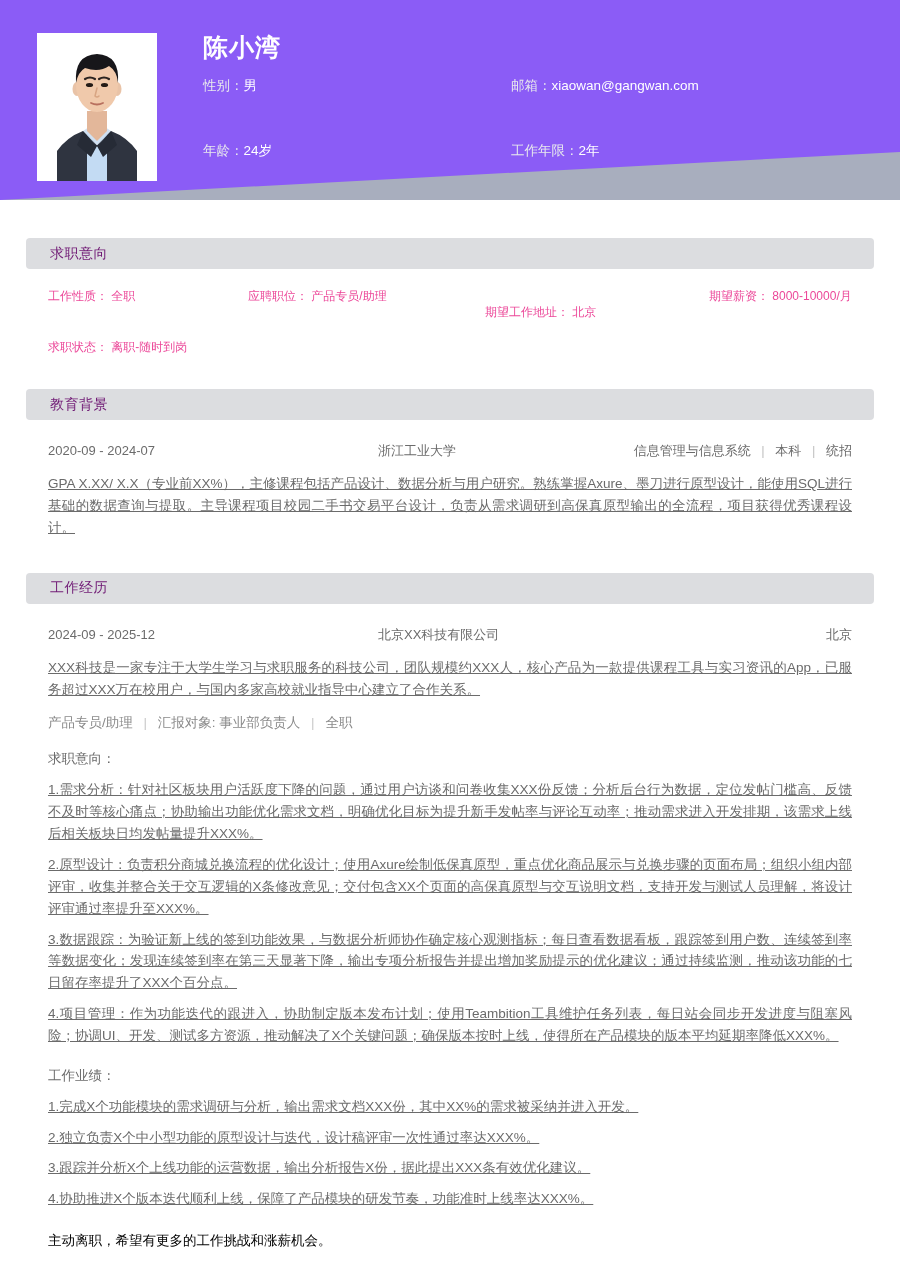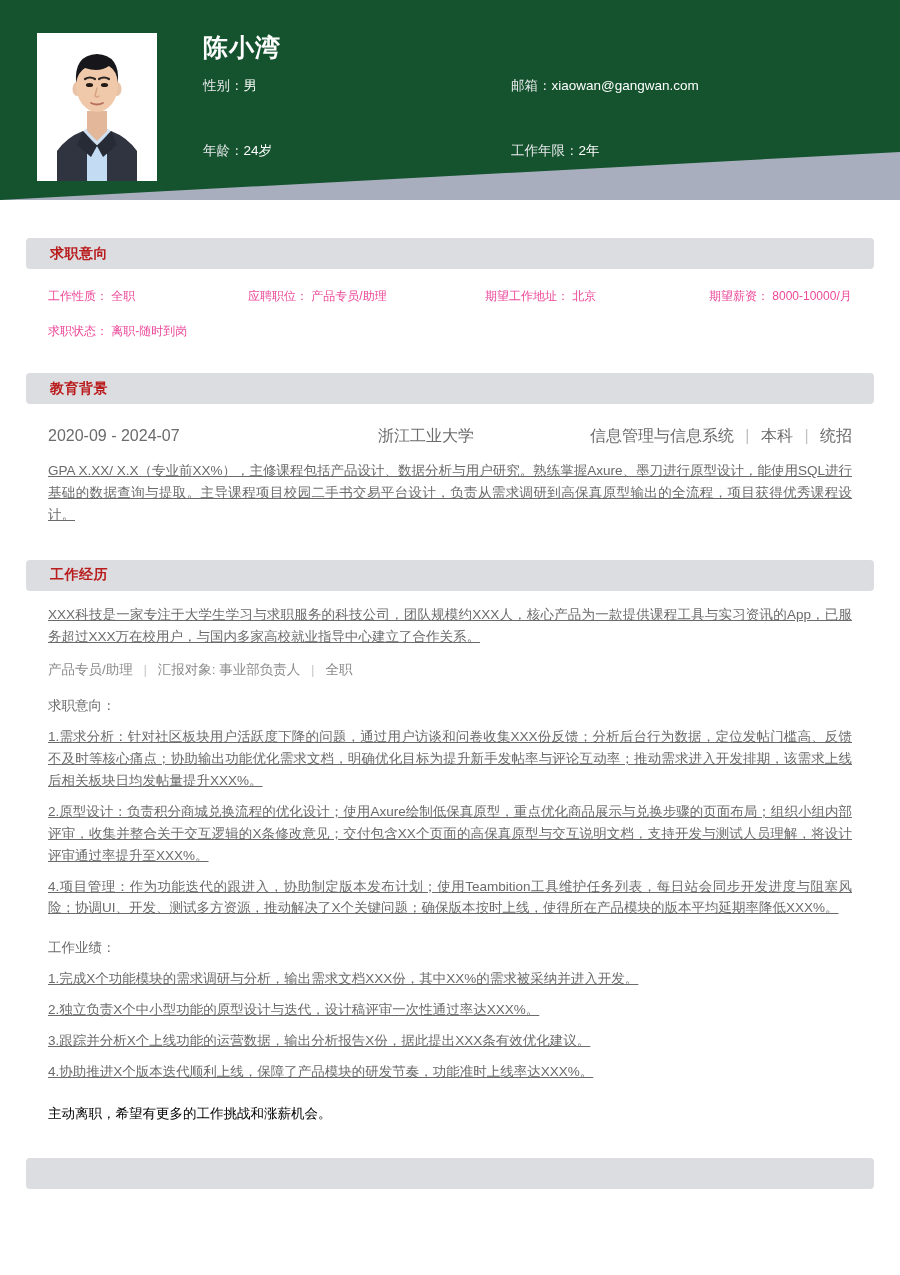--- a/index.html
+++ b/index.html
@@ -14,21 +14,21 @@
     font-family: "Liberation Sans", "DejaVu Sans", sans-serif;
     color: #666666;
     -webkit-font-smoothing: antialiased;
   }
 
   
   .header {
     position: relative;
     width: 900px;
     height: 200px;
-    background: #14532d;
+    background: #8b5cf6;
     overflow: hidden;
   }
   .header-wedge {
     position: absolute;
     left: 0;
     bottom: 0;
     width: 900px;
     height: 60px;
     pointer-events: none;
   }
@@ -92,49 +92,49 @@
     height: 31px;
     display: flex;
     align-items: center;
     padding-left: 24px;
     box-sizing: border-box;
     margin-top: 34px;
   }
   .section-bar.first { margin-top: 38px; }
   .section-title {
     font-size: 14px;
-    font-weight: bold;
-    color: #b91c1c;
+    font-weight: normal;
+    color: #701a75;
     letter-spacing: 0.5px;
   }
   .section-body {
     padding: 0 22px;
   }
 
   
   .intent-row {
     display: flex;
     margin-top: 20px;
     font-size: 12px;
     color: #ec4899;
     line-height: 1.3;
   }
   .intent-row.second { margin-top: 19px; }
   .intent-cell { white-space: nowrap; }
   .intent-cell.c1 { width: 200px; }
   .intent-cell.c2 { width: 237px; }
-  .intent-cell.c3 { width: 224px; }
+  .intent-cell.c3 { width: 224px; margin-top: 16px; }
   .intent-cell.c4 { width: auto; }
 
   
   .meta-line {
     display: flex;
     align-items: baseline;
     margin-top: 22px;
-    font-size: 16px;
+    font-size: 13px;
     color: #6b6b6b;
   }
   .meta-date { width: 330px; flex: 0 0 auto; white-space: nowrap; }
   .meta-org  { flex: 1 1 auto; text-align: left; white-space: nowrap; }
   .meta-right{ margin-left: auto; white-space: nowrap; text-align: right; }
   .meta-sep { color: #c2c2c2; padding: 0 7px; }
 
   
   .meta-line.edu .meta-date { width: 330px; }
   .meta-line.edu .meta-org { text-align: left; width: 190px; flex: 0 0 auto;}
@@ -285,33 +285,39 @@
         <span>统招</span>
       </div>
     </div>
     <div class="para">GPA X.XX/ X.X（专业前XX%），主修课程包括产品设计、数据分析与用户研究。熟练掌握Axure、墨刀进行原型设计，能使用SQL进行基础的数据查询与提取。主导课程项目校园二手书交易平台设计，负责从需求调研到高保真原型输出的全流程，项目获得优秀课程设计。</div>
   </div>
 
   <div class="section-bar">
     <span class="section-title">工作经历</span>
   </div>
   <div class="section-body">
+    <div class="meta-line work">
+      <div class="meta-date">2024-09 - 2025-12</div>
+      <div class="meta-org">北京XX科技有限公司</div>
+      <div class="meta-right">北京</div>
+    </div>
     <div class="para">XXX科技是一家专注于大学生学习与求职服务的科技公司，团队规模约XXX人，核心产品为一款提供课程工具与实习资讯的App，已服务超过XXX万在校用户，与国内多家高校就业指导中心建立了合作关系。</div>
 
     <div class="role-line">
       <span>产品专员/助理</span>
       <span class="meta-sep">|</span>
       <span>汇报对象: 事业部负责人</span>
       <span class="meta-sep">|</span>
       <span>全职</span>
     </div>
 
     <div class="block">求职意向：</div>
     <div class="para tight">1.需求分析：针对社区板块用户活跃度下降的问题，通过用户访谈和问卷收集XXX份反馈；分析后台行为数据，定位发帖门槛高、反馈不及时等核心痛点；协助输出功能优化需求文档，明确优化目标为提升新手发帖率与评论互动率；推动需求进入开发排期，该需求上线后相关板块日均发帖量提升XXX%。</div>
     <div class="para tight">2.原型设计：负责积分商城兑换流程的优化设计；使用Axure绘制低保真原型，重点优化商品展示与兑换步骤的页面布局；组织小组内部评审，收集并整合关于交互逻辑的X条修改意见；交付包含XX个页面的高保真原型与交互说明文档，支持开发与测试人员理解，将设计评审通过率提升至XXX%。</div>
+    <div class="para tight">3.数据跟踪：为验证新上线的签到功能效果，与数据分析师协作确定核心观测指标；每日查看数据看板，跟踪签到用户数、连续签到率等数据变化；发现连续签到率在第三天显著下降，输出专项分析报告并提出增加奖励提示的优化建议；通过持续监测，推动该功能的七日留存率提升了XXX个百分点。</div>
     <div class="para tight">4.项目管理：作为功能迭代的跟进入，协助制定版本发布计划；使用Teambition工具维护任务列表，每日站会同步开发进度与阻塞风险；协调UI、开发、测试多方资源，推动解决了X个关键问题；确保版本按时上线，使得所在产品模块的版本平均延期率降低XXX%。</div>
 
     <div class="block gap">工作业绩：</div>
     <div class="para tight">1.完成X个功能模块的需求调研与分析，输出需求文档XXX份，其中XX%的需求被采纳并进入开发。</div>
     <div class="para tight">2.独立负责X个中小型功能的原型设计与迭代，设计稿评审一次性通过率达XXX%。</div>
     <div class="para tight">3.跟踪并分析X个上线功能的运营数据，输出分析报告X份，据此提出XXX条有效优化建议。</div>
     <div class="para tight">4.协助推进X个版本迭代顺利上线，保障了产品模块的研发节奏，功能准时上线率达XXX%。</div>
 
     <div class="closing">主动离职，希望有更多的工作挑战和涨薪机会。</div>
   </div>

